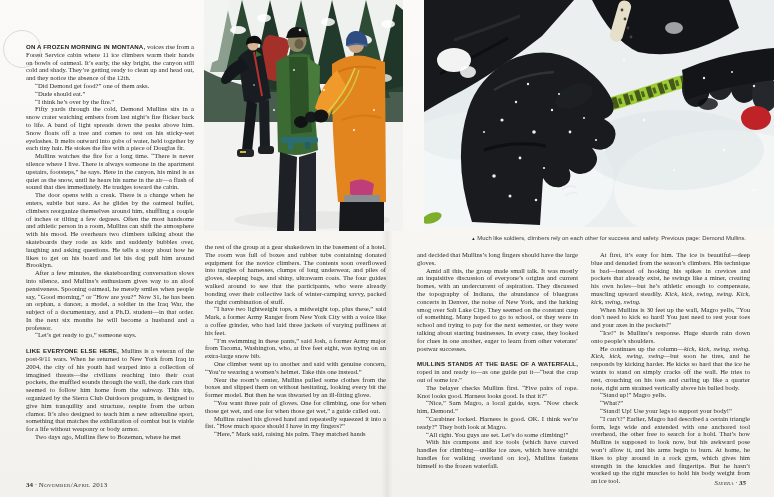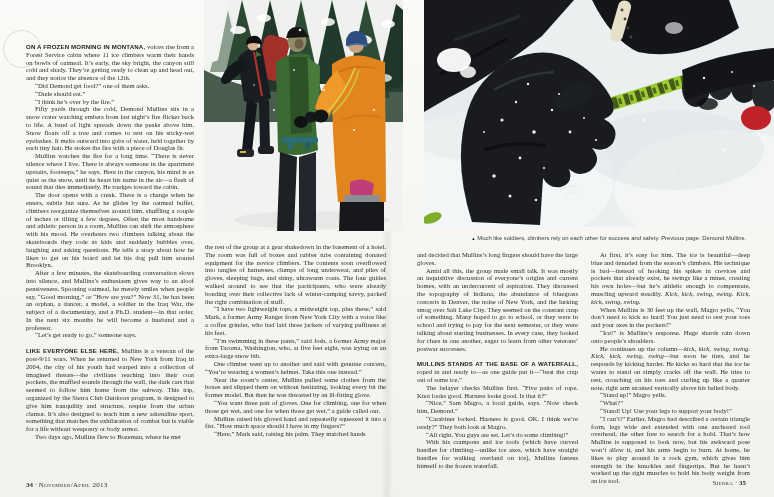--- a/index.html
+++ b/index.html
@@ -24,21 +24,21 @@
   #photo1{left:204px;top:0;width:199px;height:231px;}
   #photo2{left:424px;top:0;width:350px;height:227px;}
   .photo svg{display:block;width:100%;height:100%;}
   .caption{position:absolute;right:28px;top:235px;width:330px;text-align:right;
     font-family:"Liberation Sans",sans-serif;font-size:5.9px;line-height:7px;color:#3a3a38;}
   .cap-marker{font-size:4.4px;position:relative;top:-0.5px;color:#2a2a28;}
   .folio{position:absolute;font-size:7px;color:#33322f;}
   .folio .sc{font-variant:small-caps;letter-spacing:.3px;}
   .folio b{font-weight:bold;}
   #folio-left{left:26px;top:481px;}
-  #folio-right{right:28px;top:479px;}
+  #folio-right{right:28px;top:479px;font-style:italic;}
 </style>
 </head>
 <body>
 
 <div class="spread">
   <div class="gutter"></div>
   <div class="deco-circle"></div>
 
   <figure class="photo" id="photo1">
     <svg viewBox="0 0 199 231" preserveAspectRatio="none">

